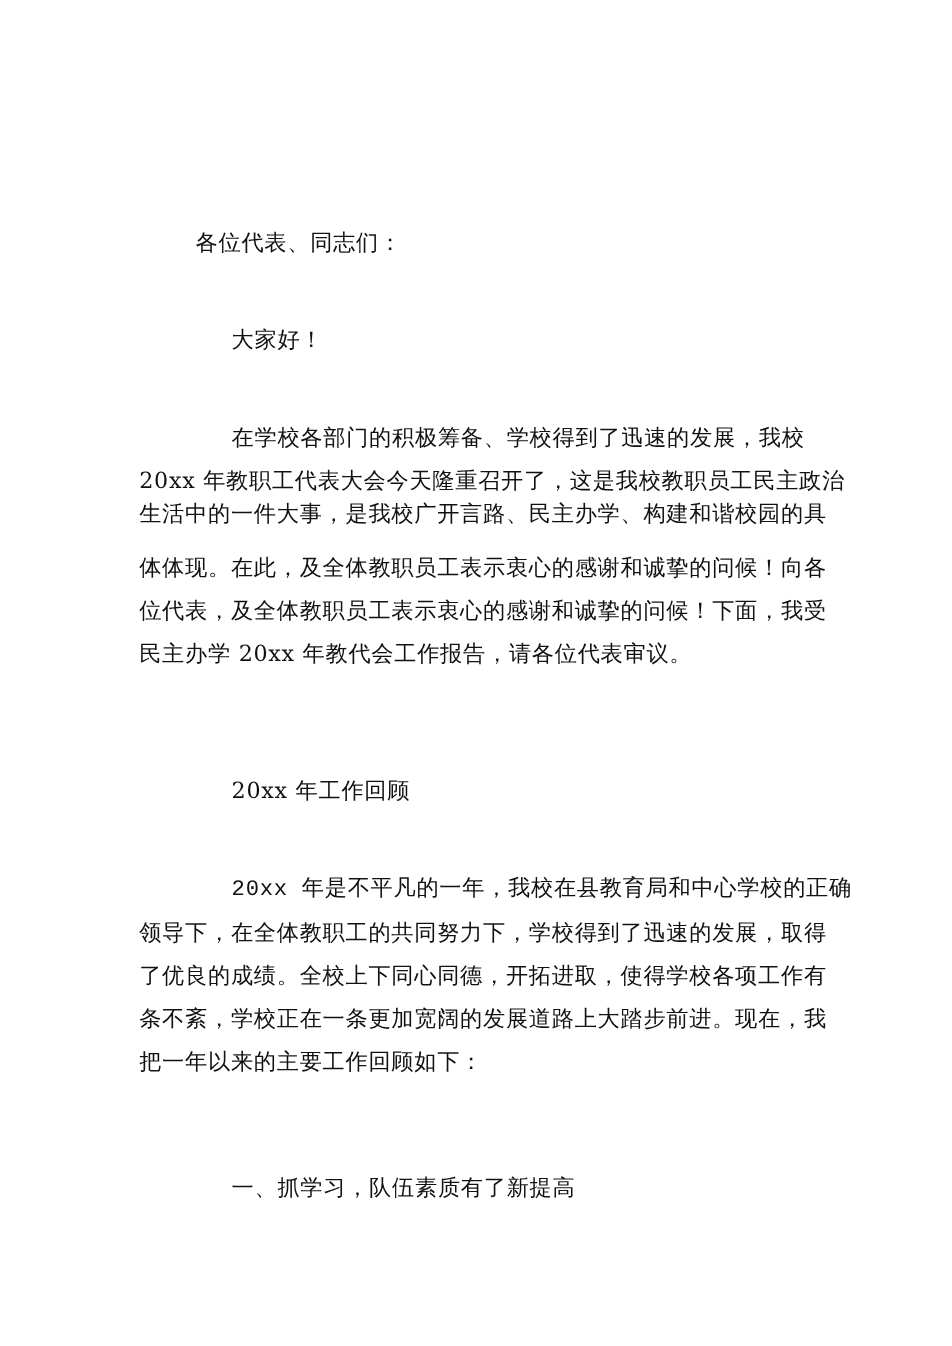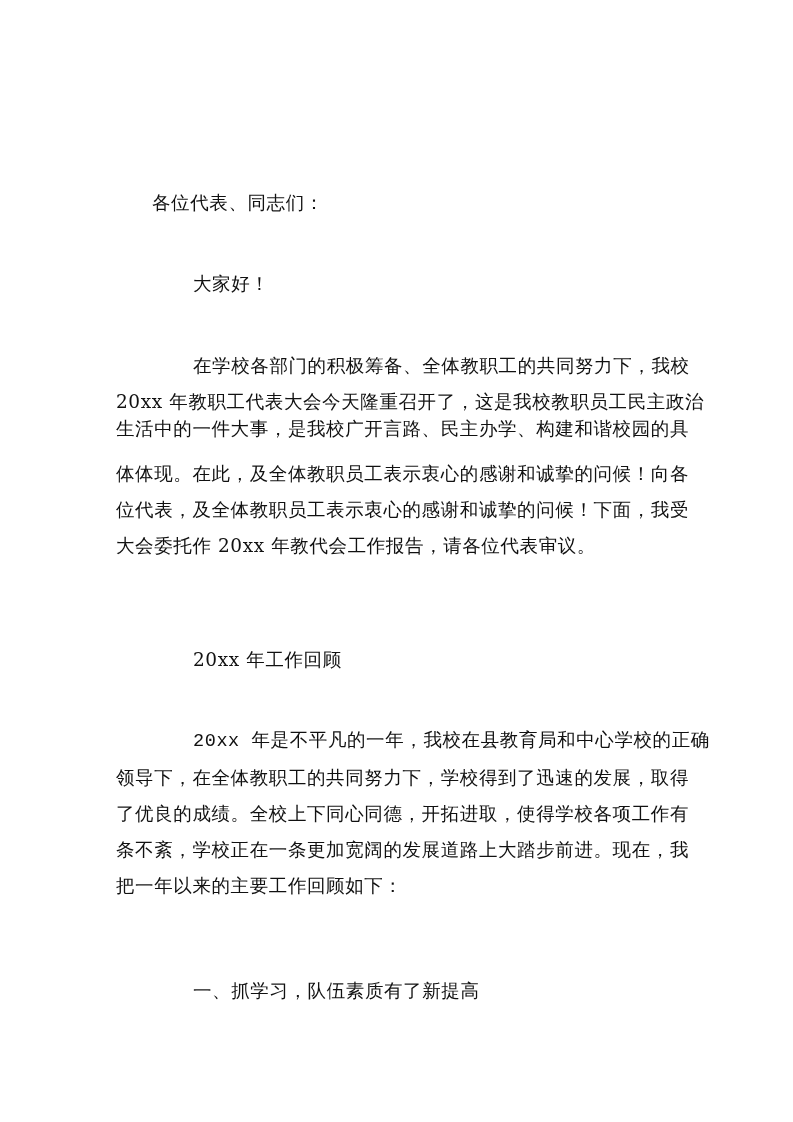--- a/index.html
+++ b/index.html
@@ -4,30 +4,30 @@
 <style>
   html, body { margin: 0; padding: 0; background: #ffffff; }
   body { width: 793px; height: 1122px; position: relative; overflow: hidden;
          font-family: "DejaVu Serif", "Liberation Serif", serif; color: #111111; }
   .line { position: absolute; font-size: 18.5px; line-height: 22px; white-space: nowrap; letter-spacing: 0.6px; }
 </style>
 </head>
 <body>
 
 <div>
-  <div class="line" style="left:152px; top:192px;">各位代表、同志们：</div>
+  <div class="line" style="left:163px; top:192px;">各位代表、同志们：</div>
   <div class="line" style="left:193px; top:273px;">大家好！</div>
 
   <div>
-    <div class="line" style="left:193px; top:355px;">在学校各部门的积极筹备、全体教职工的共同努力下，我校</div>
+    <div class="line" style="left:193px; top:355px;">在学校各部门的积极筹备、学校得到了迅速的发展，我校</div>
     <div class="line" style="left:116px; top:391px;">20xx 年教职工代表大会今天隆重召开了，这是我校教职员工民主政治</div>
     <div class="line" style="left:116px; top:418px;">生活中的一件大事，是我校广开言路、民主办学、构建和谐校园的具</div>
     <div class="line" style="left:116px; top:463px;">体体现。在此，及全体教职员工表示衷心的感谢和诚挚的问候！向各</div>
     <div class="line" style="left:116px; top:499px;">位代表，及全体教职员工表示衷心的感谢和诚挚的问候！下面，我受</div>
-    <div class="line" style="left:116px; top:535px;">大会委托作 20xx 年教代会工作报告，请各位代表审议。</div>
+    <div class="line" style="left:116px; top:535px;">民主办学 20xx 年教代会工作报告，请各位代表审议。</div>
   </div>
 
   <div class="line" style="left:193px; top:649px;">20xx 年工作回顾</div>
 
   <div>
     <div class="line" style="left:193px; top:731px;font-family:Liberation Mono, monospace;">20xx 年是不平凡的一年，我校在县教育局和中心学校的正确</div>
     <div class="line" style="left:116px; top:767px;text-align:right;">领导下，在全体教职工的共同努力下，学校得到了迅速的发展，取得</div>
     <div class="line" style="left:116px; top:803px;">了优良的成绩。全校上下同心同德，开拓进取，使得学校各项工作有</div>
     <div class="line" style="left:116px; top:839px;">条不紊，学校正在一条更加宽阔的发展道路上大踏步前进。现在，我</div>
     <div class="line" style="left:116px; top:875px;text-align:right;">把一年以来的主要工作回顾如下：</div>

